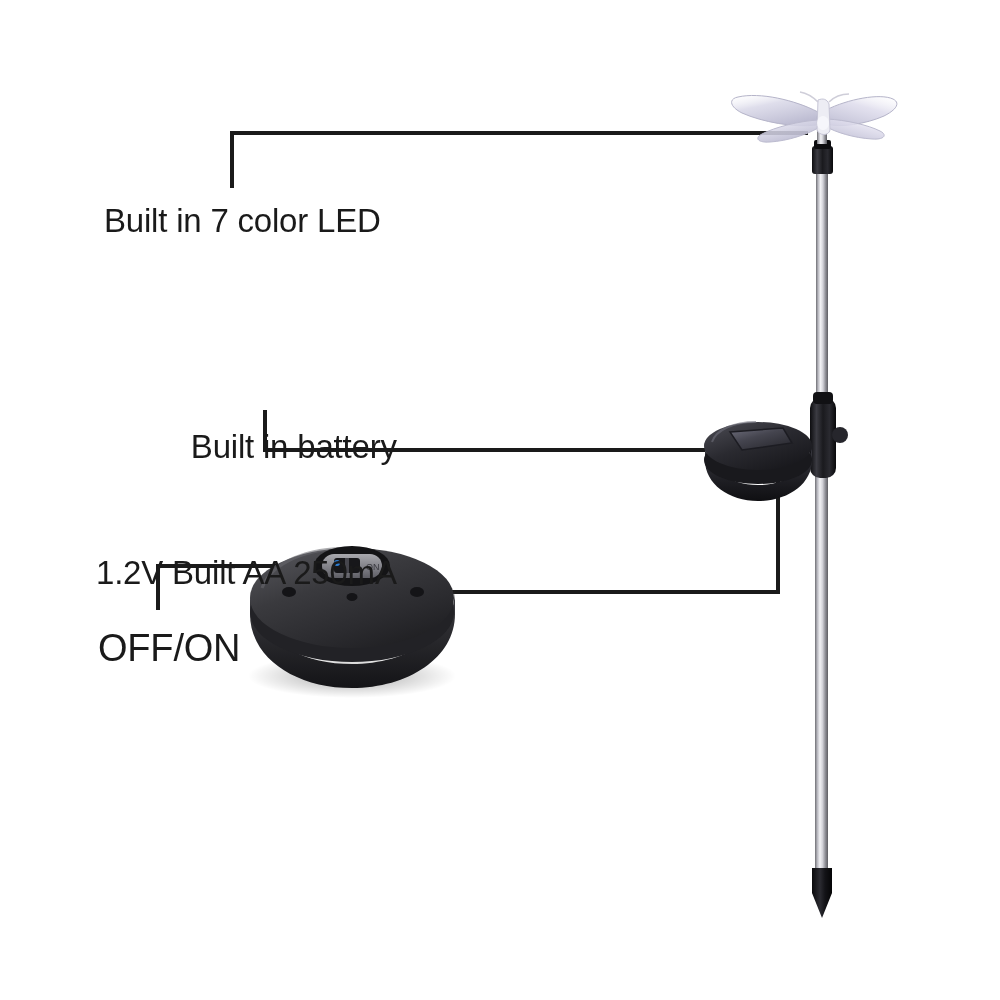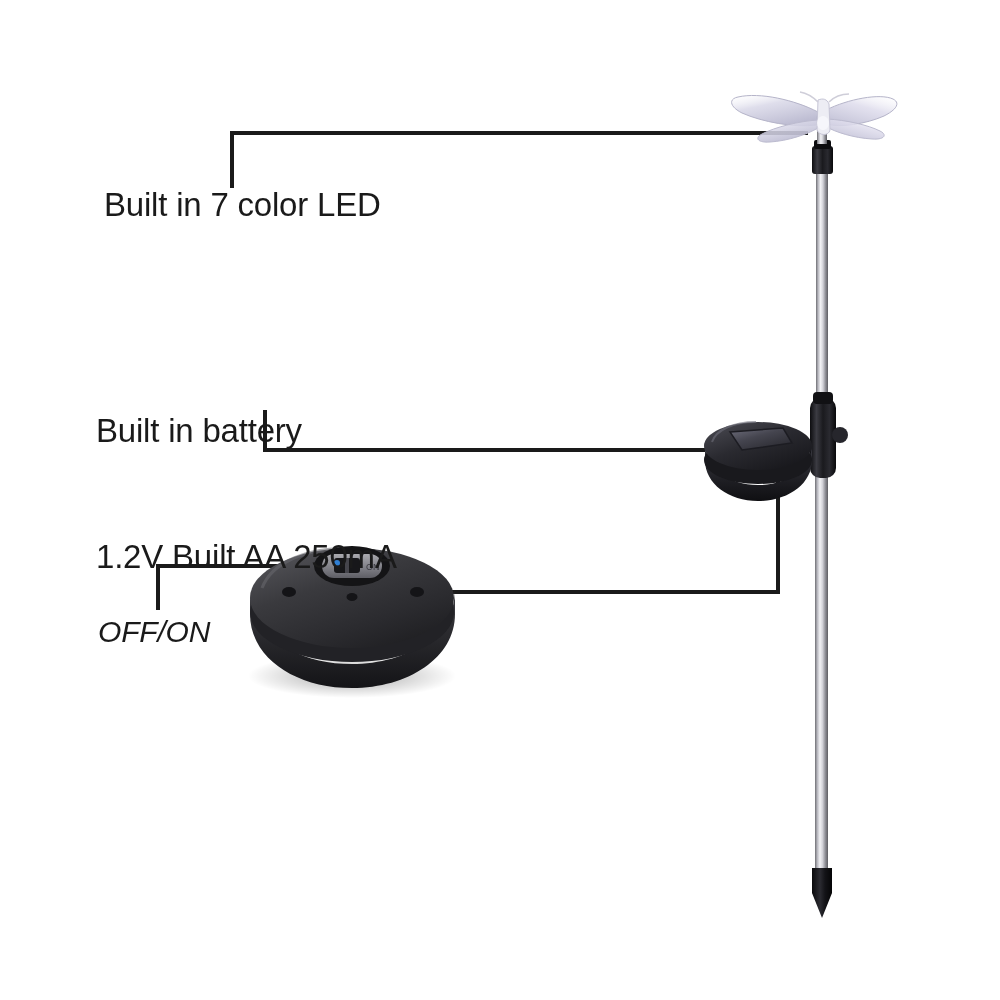--- a/index.html
+++ b/index.html
@@ -25,48 +25,48 @@
     width: 1000px;
     height: 1000px;
   }
   .callout-label {
     position: absolute;
     color: #1a1a1a;
     font-family: "Liberation Sans", sans-serif;
     font-weight: 400;
     white-space: pre;
     letter-spacing: -0.2px;
+    margin-top: 16px;
   }
   #label-led {
     left: 104px;
     top: 185px;
     font-size: 33px;
     line-height: 40px;
   }
   #label-battery {
     left: 96px;
     top: 326px;
     font-size: 33px;
     line-height: 42px;
     text-align: center;
   }
   #label-battery .line1 {
     display: block;
-    text-align: left;
+    text-align: right;
   }
   #label-battery .line2 {
     display: block;
     text-align: center;
   }
   #label-switch {
     left: 98px;
     top: 613px;
-    font-size: 30px;
+    font-size: 38px;
     line-height: 38px;
-    font-style: italic;
   }
 </style>
 </head>
 <body>
 
 <div id="stage">
 
   <svg id="diagram-svg" viewBox="0 0 1000 1000">
     <defs>
 

